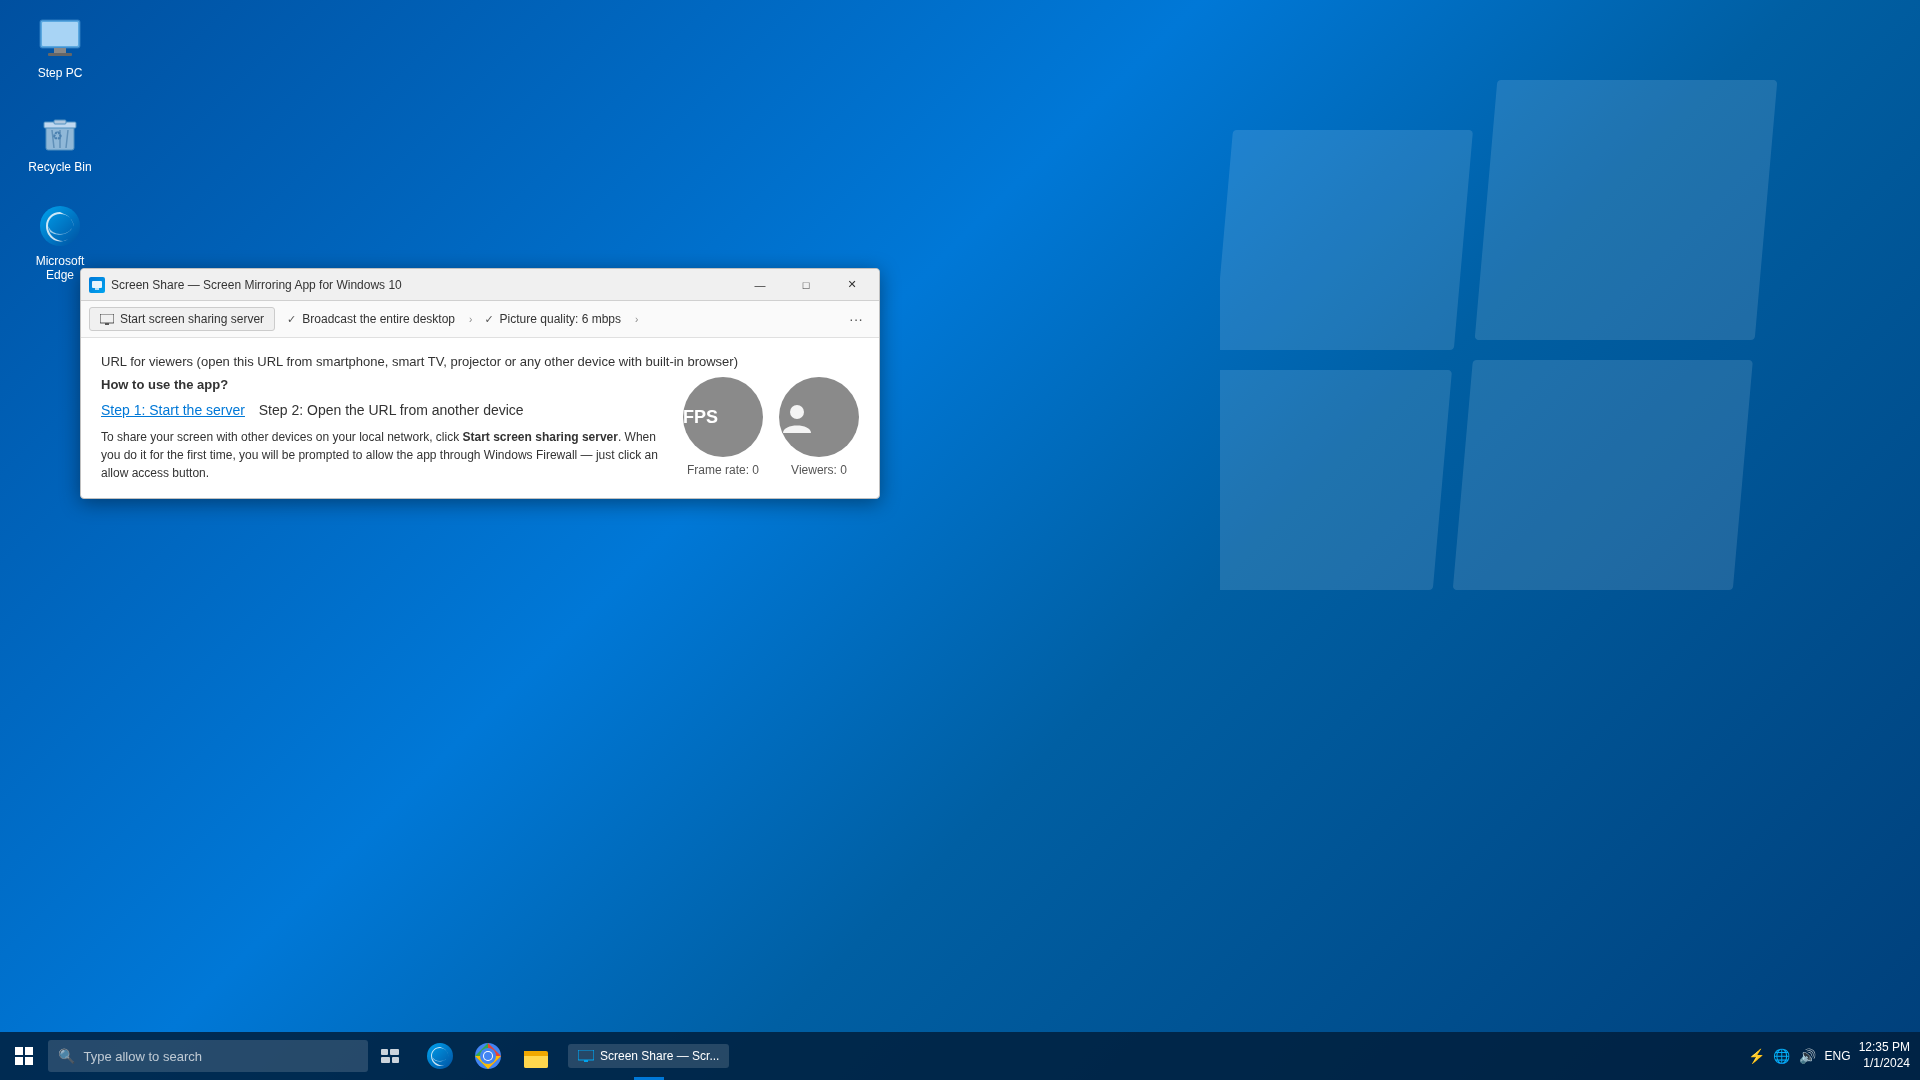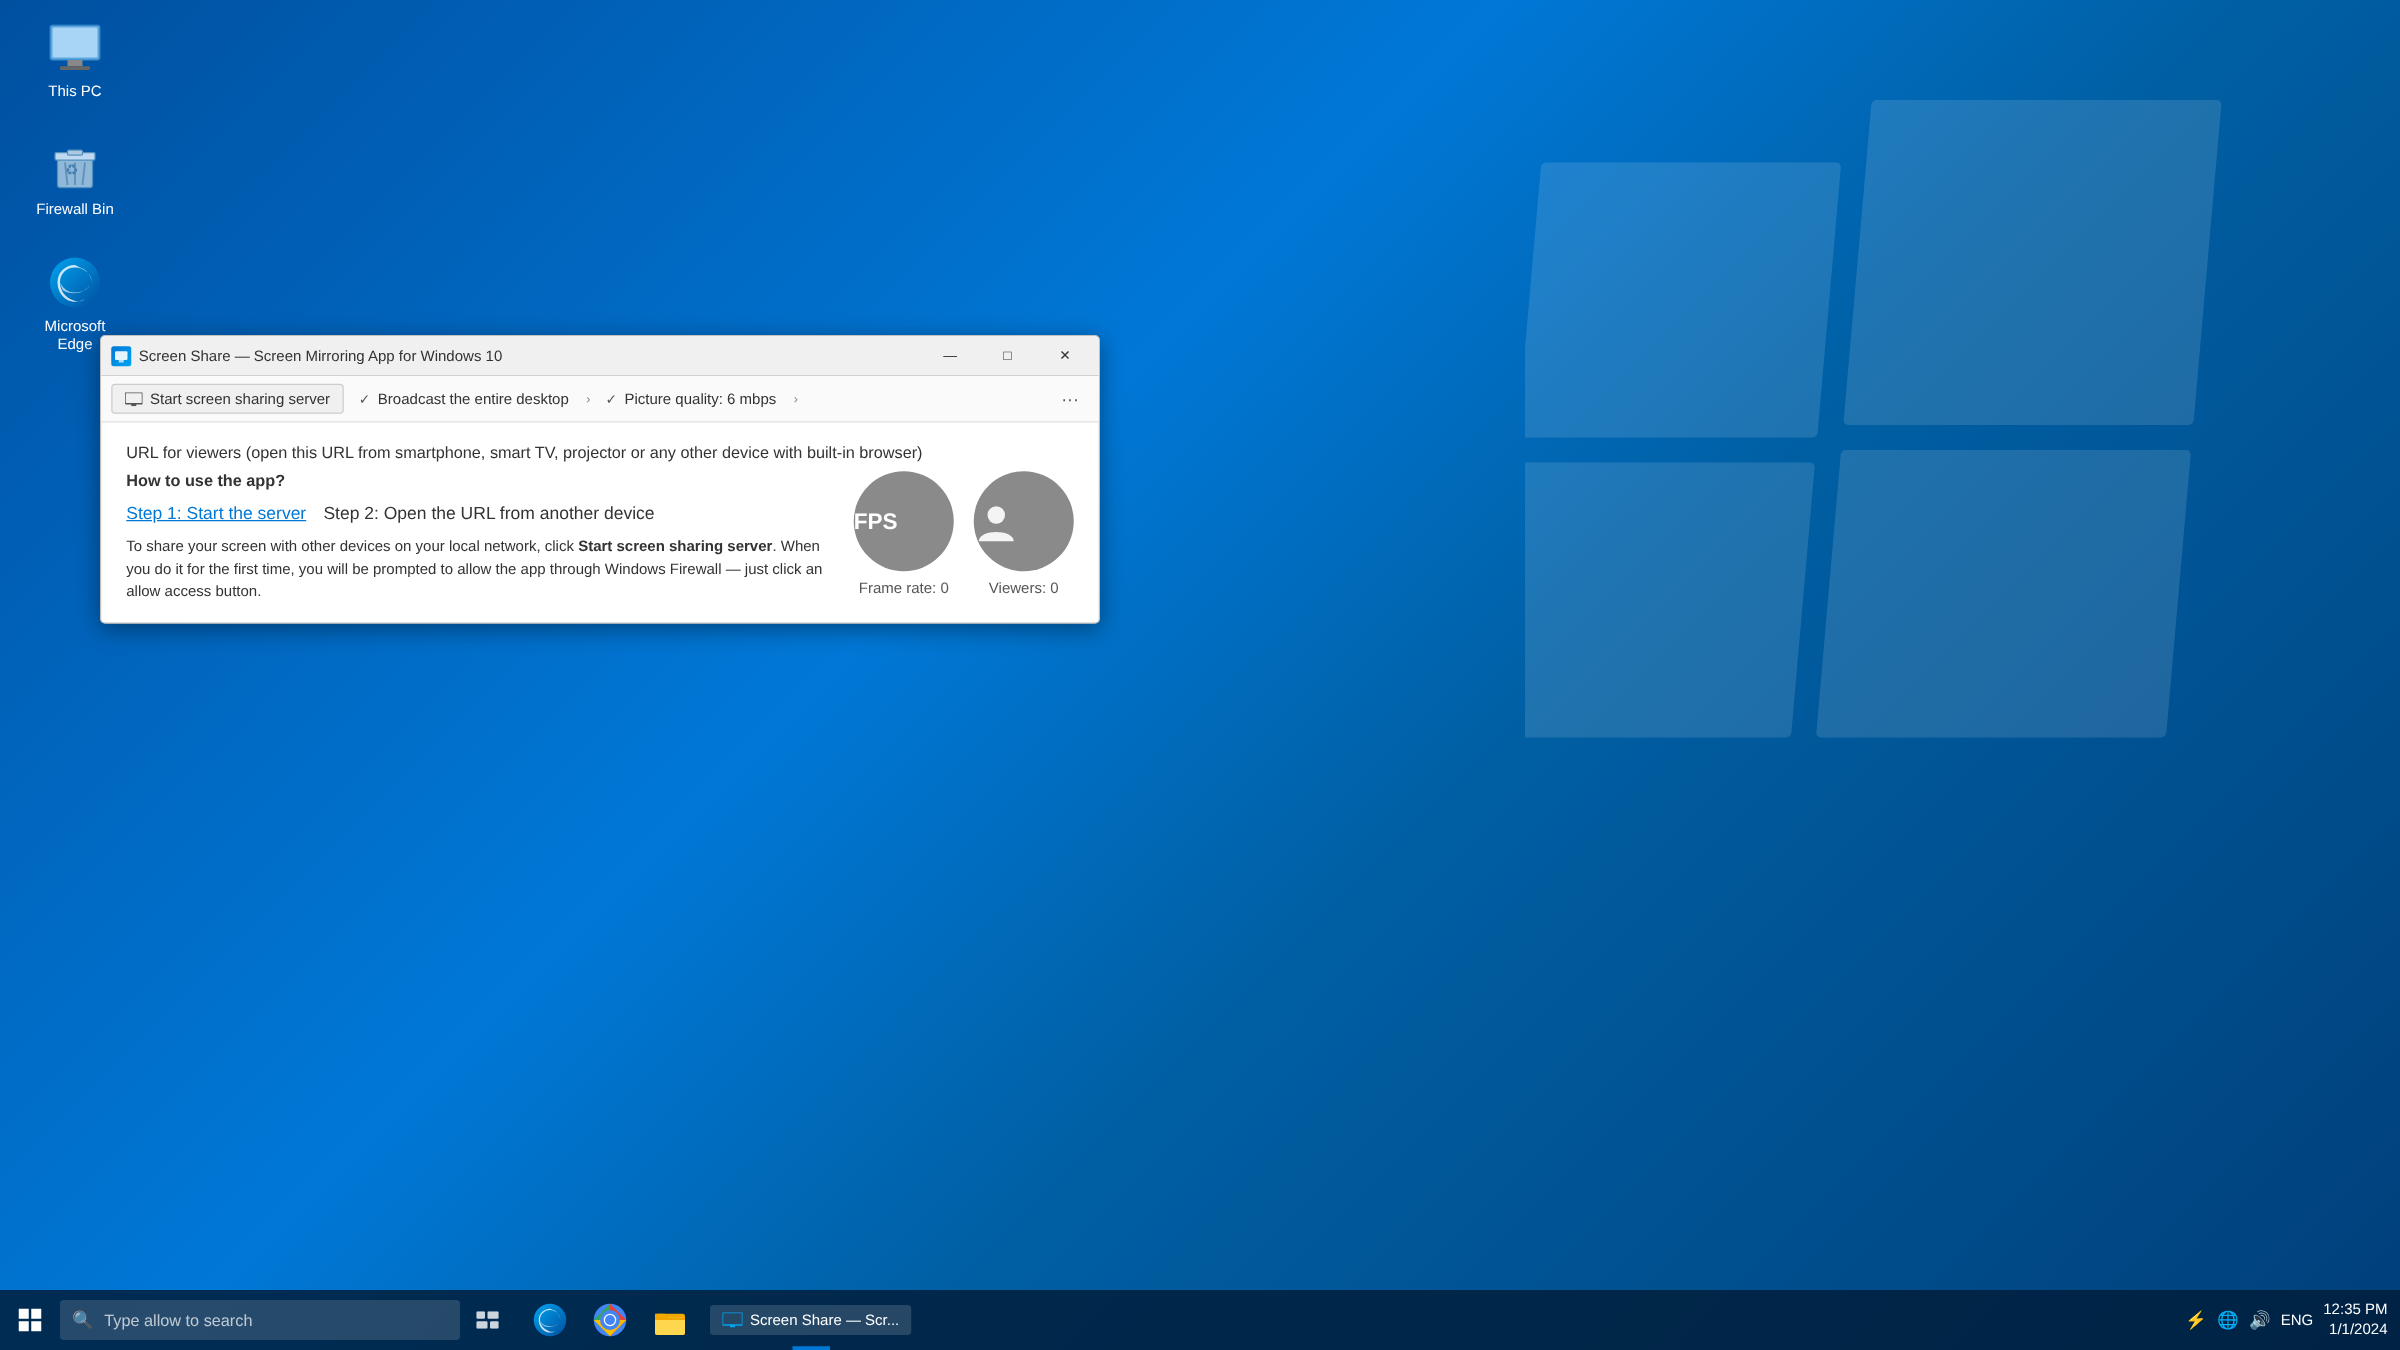--- a/index.html
+++ b/index.html
@@ -432,35 +432,35 @@
 
     <div class="desktop-icon">
       <div class="icon-img">
         <svg width="44" height="44" viewBox="0 0 44 44">
           <rect x="2" y="4" width="40" height="28" rx="2" fill="#5ba8e0" stroke="#2a7ac0" stroke-width="1"></rect>
           <rect x="4" y="6" width="36" height="24" rx="1" fill="#a8d4f5"></rect>
           <rect x="16" y="32" width="12" height="5" fill="#888"></rect>
           <rect x="10" y="37" width="24" height="3" rx="1" fill="#666"></rect>
         </svg>
       </div>
-      <span>This PC</span>
+      <span>Step PC</span>
     </div>
 
     <div class="desktop-icon">
       <div class="icon-img">
         <svg width="44" height="44" viewBox="0 0 44 44">
           <rect x="8" y="16" width="28" height="24" rx="2" fill="#90b8d8" stroke="#5090c0" stroke-width="1"></rect>
           <rect x="6" y="12" width="32" height="6" rx="1" fill="#c0d8f0" stroke="#5090c0" stroke-width="1"></rect>
           <rect x="16" y="10" width="12" height="4" rx="1" fill="#b0c8e0" stroke="#5090c0" stroke-width="1"></rect>
           <path d="M14 20 L16 38 M22 20 L22 38 M30 20 L28 38" stroke="#6090b8" stroke-width="1.5" fill="none"></path>
 
           <text x="14" y="30" font-size="12" fill="#4a80b0">♻</text>
         </svg>
       </div>
-      <span>Firewall Bin</span>
+      <span>Recycle Bin</span>
     </div>
 
     <div class="desktop-icon">
       <div class="icon-img">
         <svg width="44" height="44" viewBox="0 0 44 44">
           <circle cx="22" cy="22" r="20" fill="url(#edgeGrad)"></circle>
           <defs>
             <linearGradient id="edgeGrad" x1="0" y1="0" x2="1" y2="1">
               <stop offset="0%" stop-color="#00a4ef"></stop>
               <stop offset="100%" stop-color="#0050a0"></stop>

